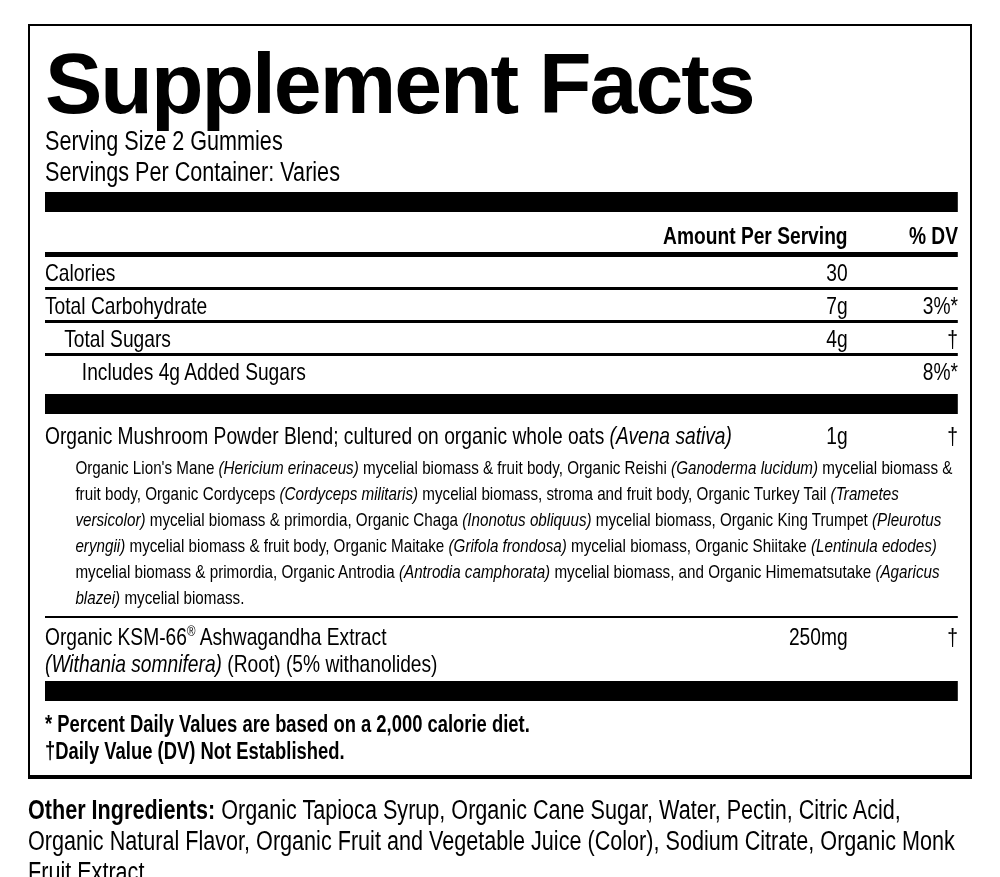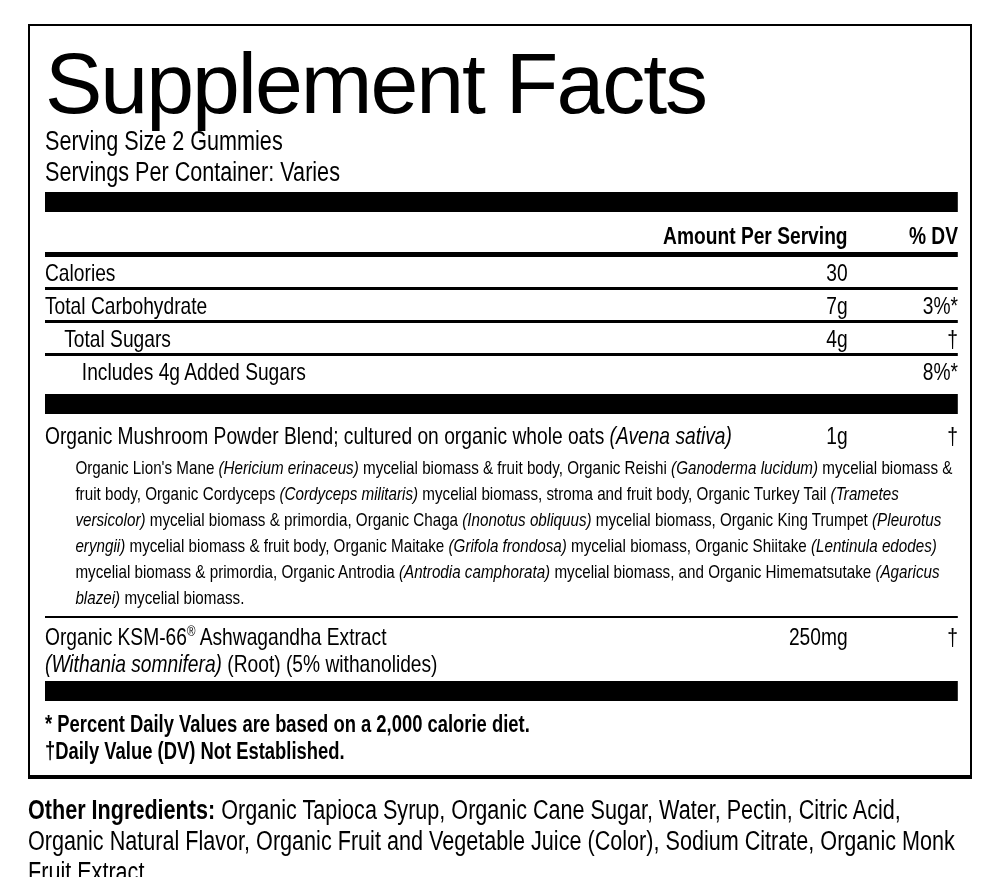--- a/index.html
+++ b/index.html
@@ -27,21 +27,21 @@
     background: #fff;
   }
   
   .condense {
     width: 125%;
     transform: scaleX(0.8);
     transform-origin: 0 0;
   }
   .title {
     font-size: 86px;
-    font-weight: normal;
+    font-weight: bold;
     letter-spacing: -2px;
     line-height: 1;
     white-space: nowrap;
   }
   .serving-line {
     font-size: 27px;
     line-height: 31px;
   }
   .bar {
     height: 20px;

